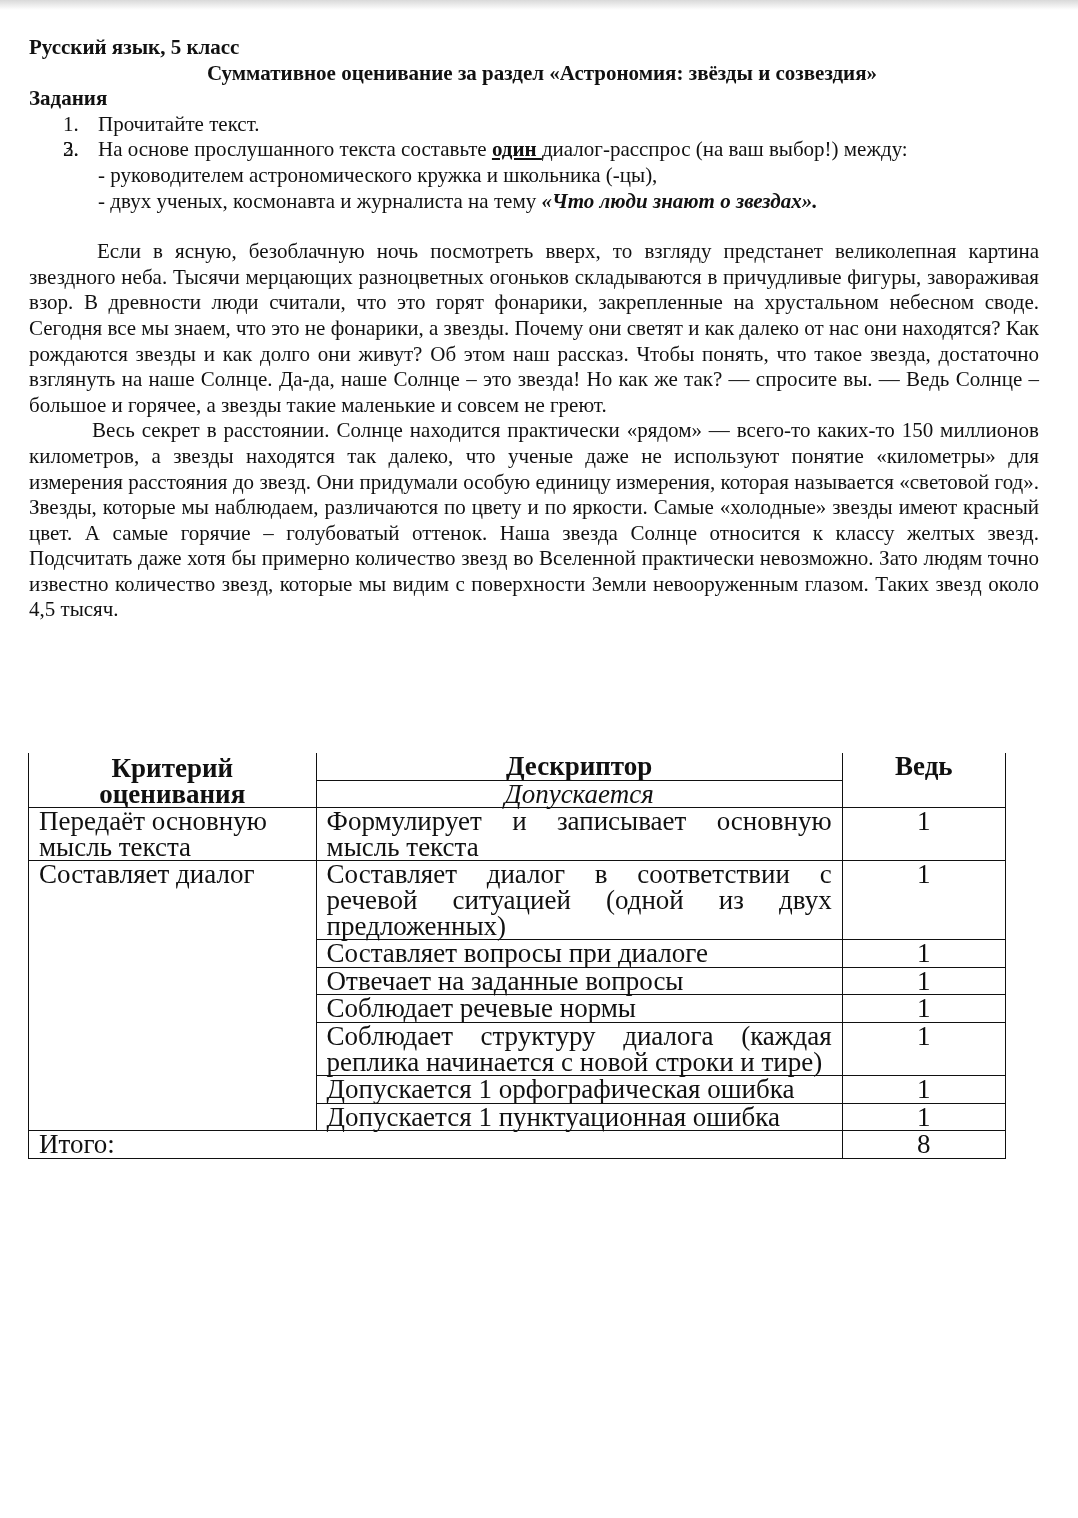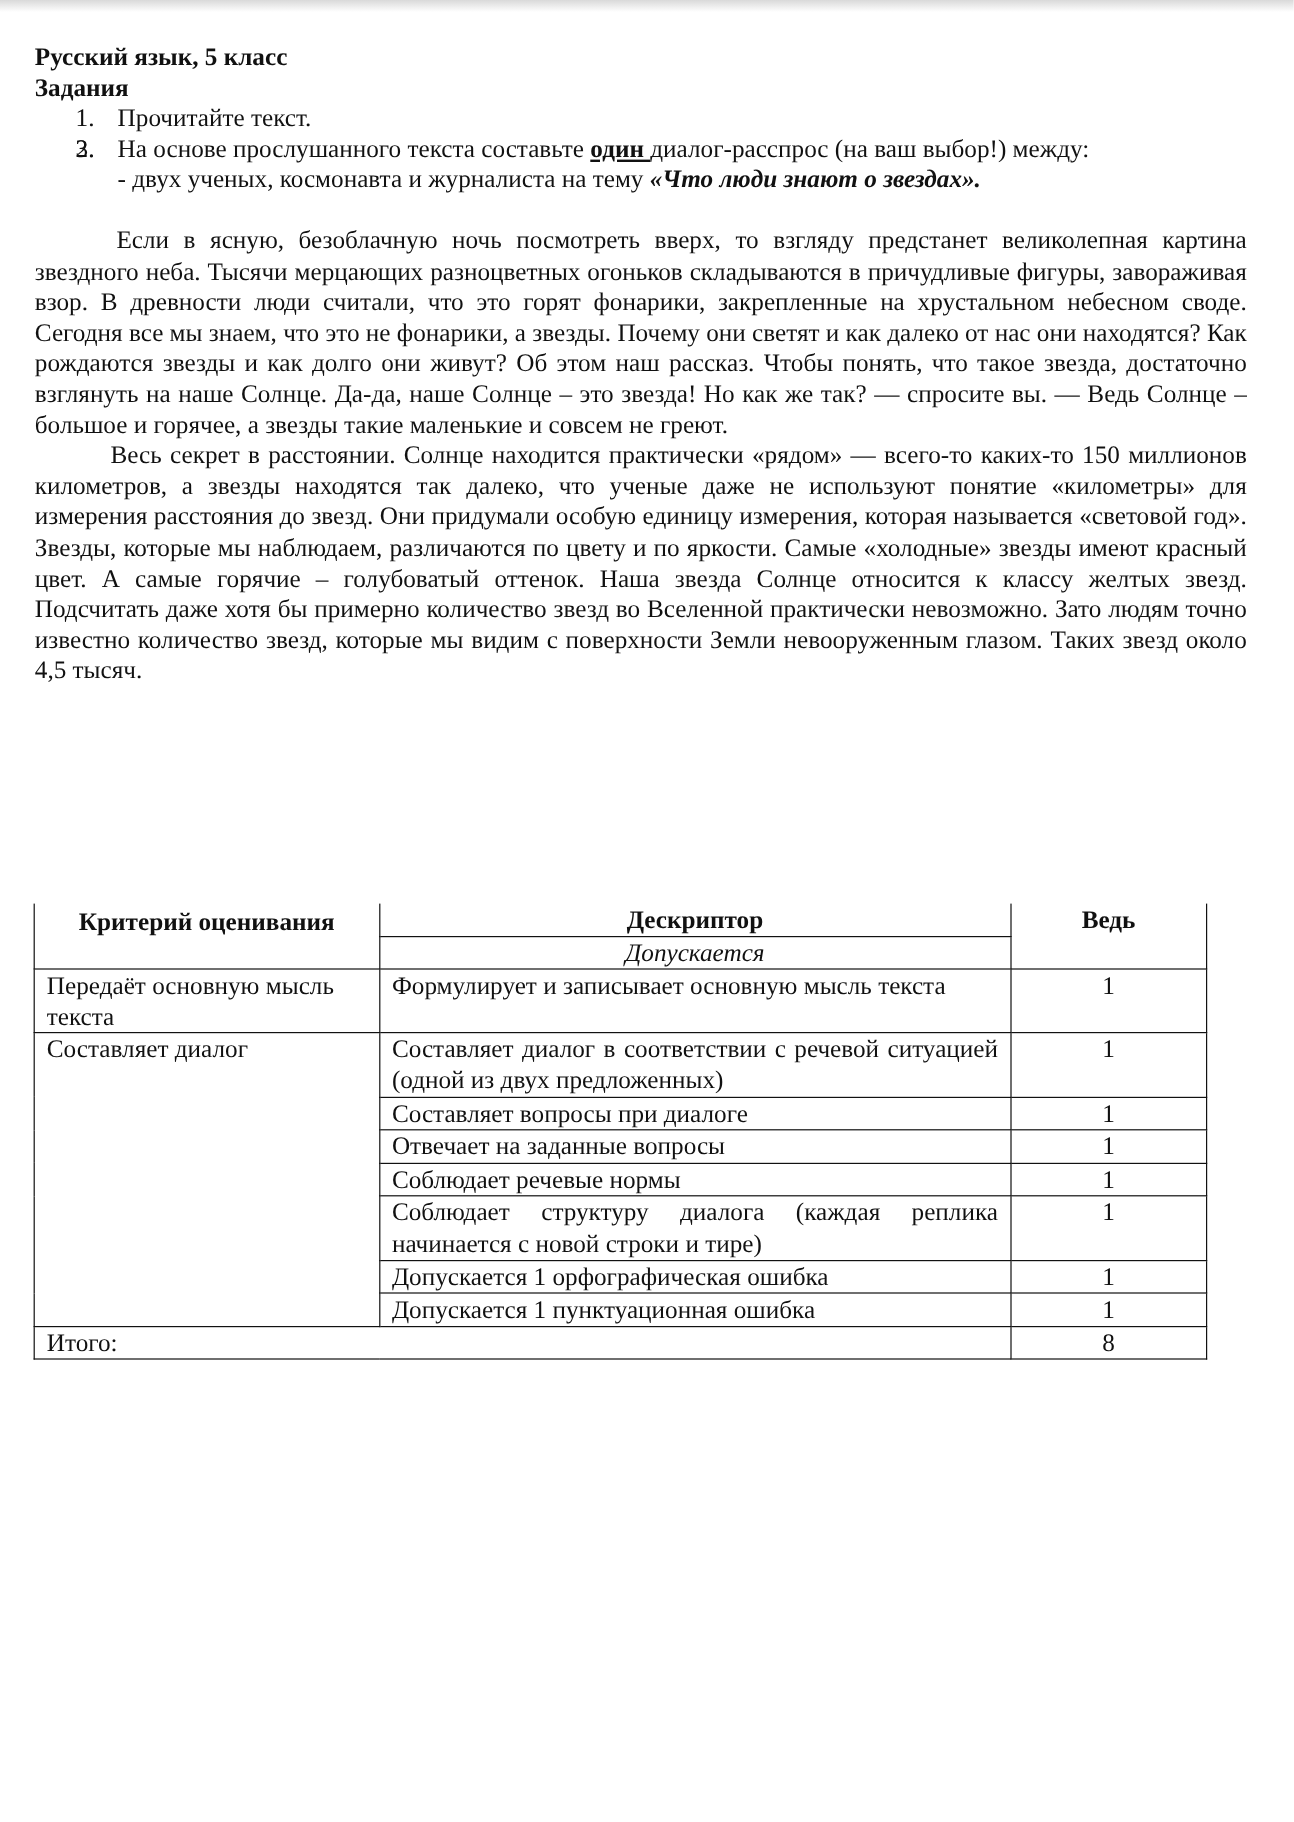--- a/index.html
+++ b/index.html
@@ -22,21 +22,21 @@
   ol.tasks li { position: relative; }
   ol.tasks li .num { position: absolute; left: -35px; }
   .sub { padding-left: 0; }
   .underline-bold { font-weight: bold; text-decoration: underline; }
   .bi { font-weight: bold; font-style: italic; text-align: right; }
   .text-block { margin-top: 25px; text-align: justify; }
   .text-block p { margin: 0; text-indent: 68px; text-align: justify; }
   .text-block p.p2 { text-indent: 63px; }
   table.crit {
     position: absolute; left: 28px; top: 753px; width: 978px;
-    border-collapse: collapse; font-size: 21px; line-height: 25.6px;
+    border-collapse: collapse; font-size: 27px; line-height: 25.6px;
   }
   table.crit td, table.crit th {
     border: 1.3px solid #111; padding: 1px 10px 0 10px; vertical-align: top;
     font-weight: normal;
   }
   table.crit th { border-top: none; font-weight: bold; }
   .c1 { width: 266px; }
   .c2 { width: 504px; text-align: justify; }
   .c3 { width: 142px; text-align: center; }
   .hdr-c1 { text-align: center; padding-top: 3px !important; }
@@ -45,33 +45,35 @@
   .total-label { text-align: left; font-weight: bold; }
   .total-val { text-align: center; font-weight: bold; }
 </style>
 </head>
 <body>
 
 <div class="top-shade"></div>
 
 <div class="page">
   <div class="subject">Русский язык, 5 класс</div>
+  <div class="title">Суммативное оценивание за раздел «Астрономия: звёзды и созвездия»</div>
   <div class="tasks-h">Задания</div>
 
   <ol class="tasks">
     <li>
       <span class="num">1.</span>
       <span>Прочитайте текст.</span>
     </li>
     <li>
       <span class="num">2.</span>
     </li>
     <li>
       <span class="num">3.</span>
       <span>На основе прослушанного текста составьте </span><span class="underline-bold">один </span><span>диалог-расспрос (на ваш выбор!) между:</span>
+      <div class="sub">- руководителем астрономического кружка и школьника (-цы),</div>
       <div class="sub">
         <span>- двух ученых, космонавта и журналиста на тему </span><span class="bi">«Что люди знают о звездах».</span>
       </div>
     </li>
   </ol>
 
   <div class="text-block">
     <p>Если в ясную, безоблачную ночь посмотреть вверх, то взгляду предстанет великолепная картина звездного неба. Тысячи мерцающих разноцветных огоньков складываются в причудливые фигуры, завораживая взор. В древности люди считали, что это горят фонарики, закрепленные на хрустальном небесном своде. Сегодня все мы знаем, что это не фонарики, а звезды. Почему они светят и как далеко от нас они находятся? Как рождаются звезды и как долго они живут? Об этом наш рассказ. Чтобы понять, что такое звезда, достаточно взглянуть на наше Солнце. Да-да, наше Солнце – это звезда! Но как же так? — спросите вы. — Ведь Солнце – большое и горячее, а звезды такие маленькие и совсем не греют.</p>
     <p class="p2">Весь секрет в расстоянии. Солнце находится практически «рядом» — всего-то каких-то 150 миллионов километров, а звезды находятся так далеко, что ученые даже не используют понятие «километры» для измерения расстояния до звезд. Они придумали особую единицу измерения, которая называется «световой год». Звезды, которые мы наблюдаем, различаются по цвету и по яркости. Самые «холодные» звезды имеют красный цвет. А самые горячие – голубоватый оттенок. Наша звезда Солнце относится к классу желтых звезд. Подсчитать даже хотя бы примерно количество звезд во Вселенной практически невозможно. Зато людям точно известно количество звезд, которые мы видим с поверхности Земли невооруженным глазом. Таких звезд около 4,5 тысяч.</p>
   </div>

